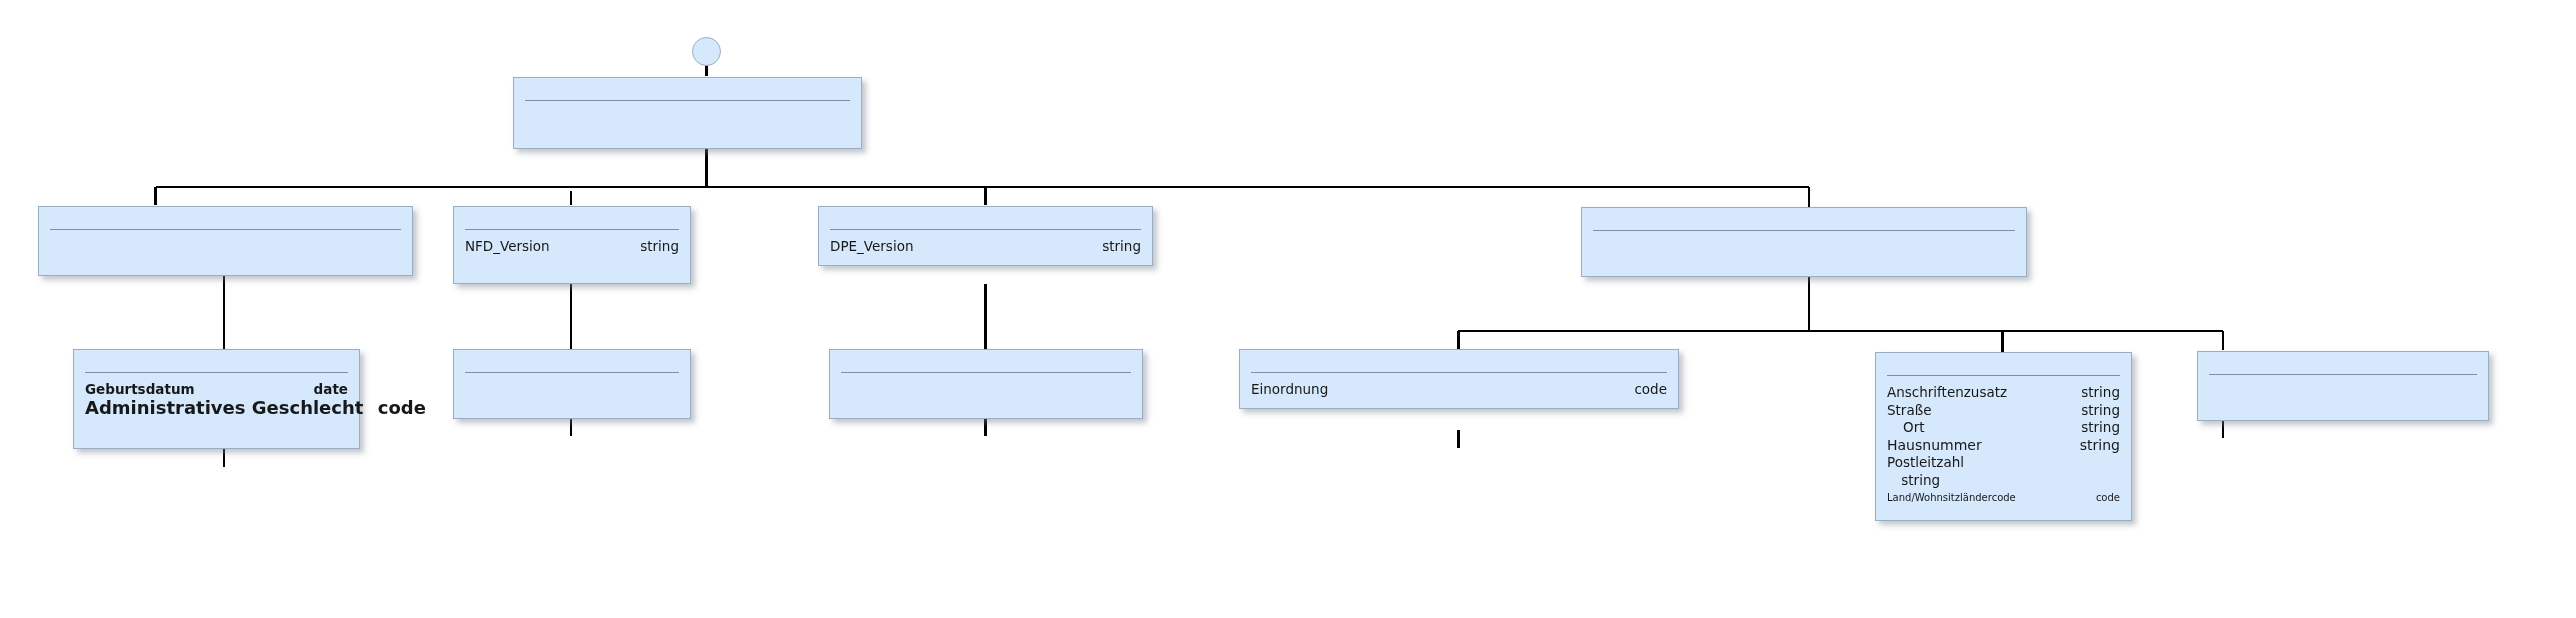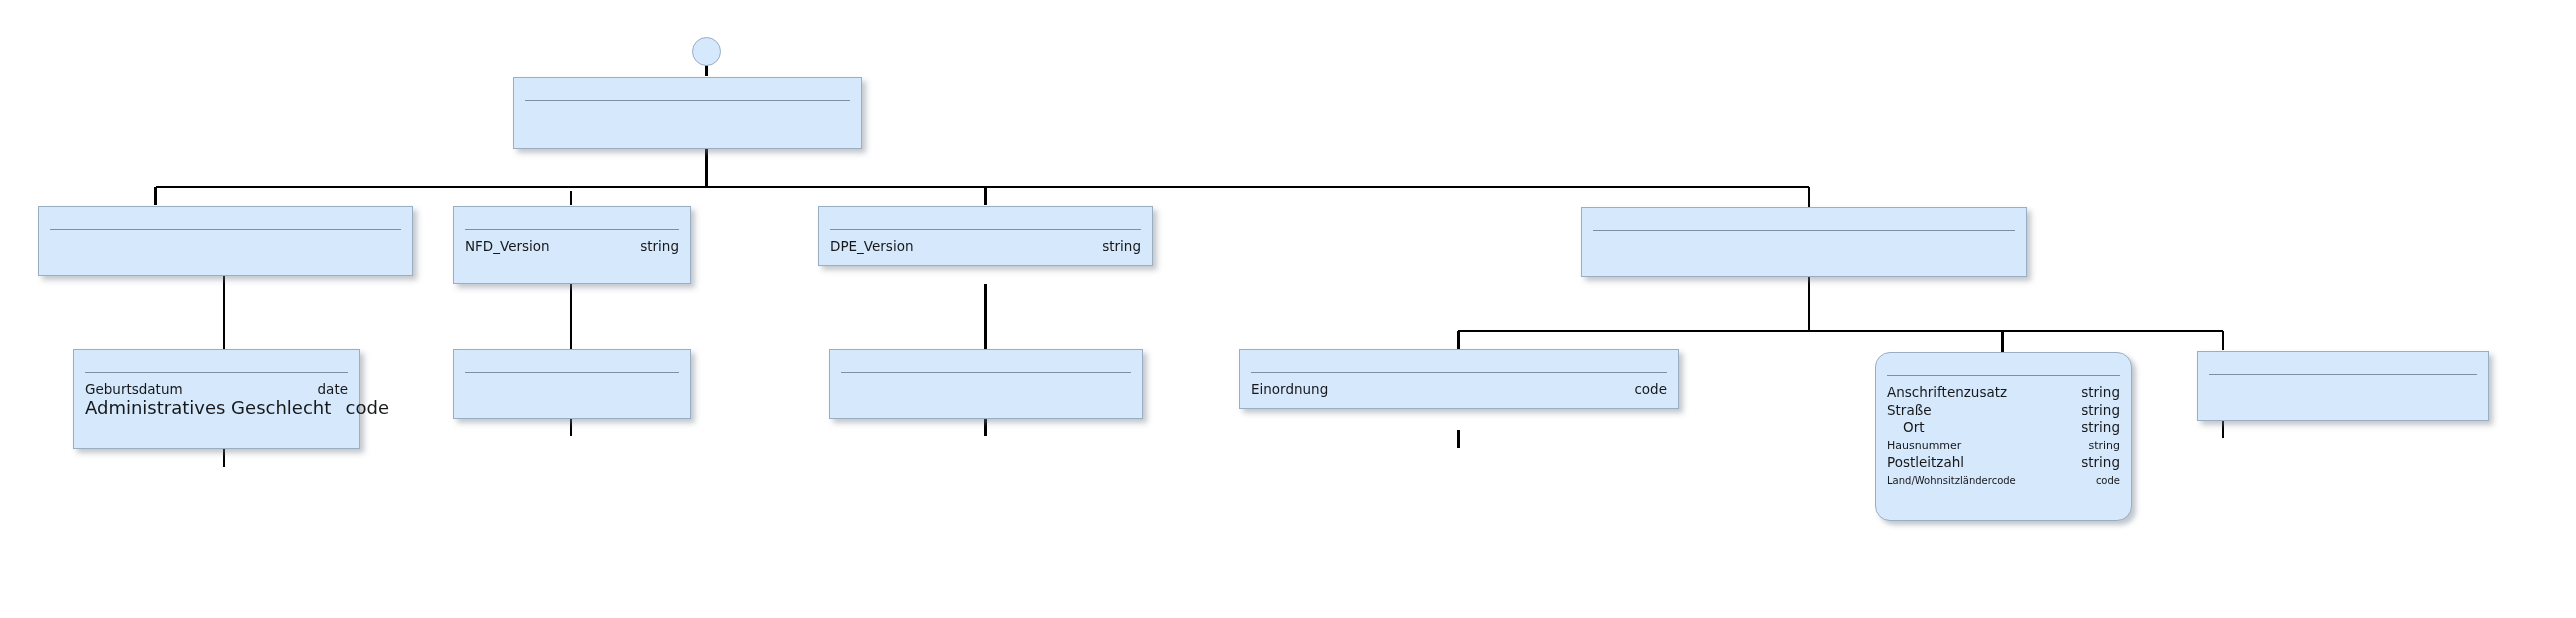--- a/index.html
+++ b/index.html
@@ -127,21 +127,21 @@
             <span class="attr-name">DPE_Version</span>
             <span class="attr-type">string</span>
           </div>
         </div>
       </div>
       <div class="node" style="left: 1581px; top: 207px; width: 446px; height: 70px;">
         <div class="node-title" style="font-size: 15px; line-height: 16px; padding: 12.8px 9.6px 9.6px;"></div>
         <div class="node-divider"></div>
         <div class="node-attrs"></div>
       </div>
-      <div class="node" style="left: 73px; top: 349px; width: 287px; height: 100px;">
+      <div class="node" style="left: 73px; top: 349px; width: 287px; height: 100px; font-weight: bold;">
         <div class="node-title" style="font-size: 15px; line-height: 16px; padding: 12.8px 9.6px 9.6px;"></div>
         <div class="node-divider"></div>
         <div class="node-attrs">
           <div class="attr-row" style="font-size: 13.5px; line-height: 17.5px;">
             <span class="attr-name">Geburtsdatum</span>
             <span class="attr-type">date</span>
           </div>
           <div class="attr-row" style="font-size: 18px; line-height: 17.5px;">
             <span class="attr-name">Administratives Geschlecht</span>
             <span class="attr-type">code</span>
@@ -161,41 +161,41 @@
       <div class="node" style="left: 1239px; top: 349px; width: 440px; height: 60px;">
         <div class="node-title" style="font-size: 15px; line-height: 16px; padding: 12.8px 9.6px 9.6px;"></div>
         <div class="node-divider"></div>
         <div class="node-attrs">
           <div class="attr-row" style="font-size: 13.5px; line-height: 17.5px;">
             <span class="attr-name">Einordnung</span>
             <span class="attr-type">code</span>
           </div>
         </div>
       </div>
-      <div class="node" style="left: 1875px; top: 352px; width: 257px; height: 169px; border-radius: 15px;">
+      <div class="node" style="left: 1875px; top: 352px; width: 257px; height: 169px;">
         <div class="node-title" style="font-size: 15px; line-height: 16px; padding: 12.8px 9.6px 9.6px;"></div>
         <div class="node-divider"></div>
         <div class="node-attrs">
           <div class="attr-row" style="font-size: 13.5px; line-height: 17.5px;">
             <span class="attr-name">Anschriftenzusatz</span>
             <span class="attr-type">string</span>
           </div>
           <div class="attr-row" style="font-size: 13.5px; line-height: 17.5px;">
             <span class="attr-name">Straße</span>
             <span class="attr-type">string</span>
           </div>
           <div class="attr-row" style="font-size: 13.5px; line-height: 17.5px; margin-left: 16px;">
             <span class="attr-name">Ort</span>
             <span class="attr-type">string</span>
           </div>
-          <div class="attr-row" style="font-size: 11px; line-height: 17.5px;">
+          <div class="attr-row" style="font-size: 14px; line-height: 17.5px;">
             <span class="attr-name">Hausnummer</span>
             <span class="attr-type">string</span>
           </div>
-          <div class="attr-row" style="font-size: 13.5px; line-height: 17.5px;">
+          <div class="attr-row" style="font-size: 13.5px; line-height: 17.5px; flex-direction: column;">
             <span class="attr-name">Postleitzahl</span>
             <span class="attr-type">string</span>
           </div>
           <div class="attr-row" style="font-size: 10px; line-height: 17.5px;">
             <span class="attr-name">Land/Wohnsitzländercode</span>
             <span class="attr-type">code</span>
           </div>
         </div>
       </div>
       <div class="node" style="left: 2197px; top: 351px; width: 292px; height: 70px;">

